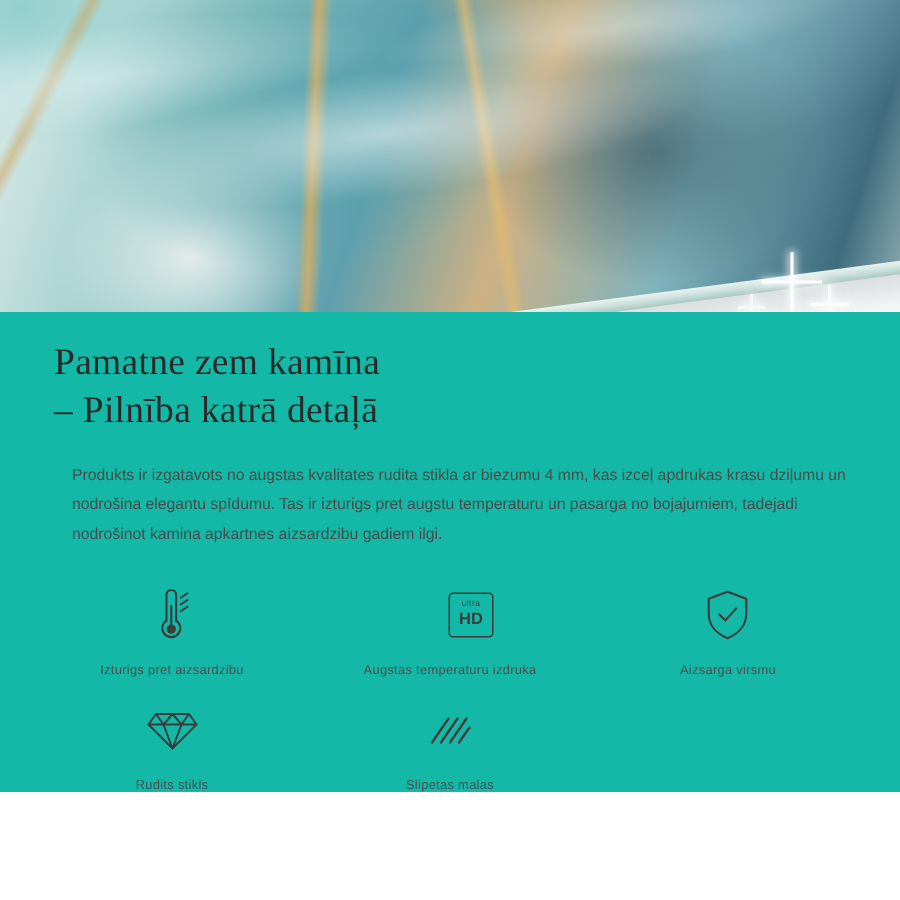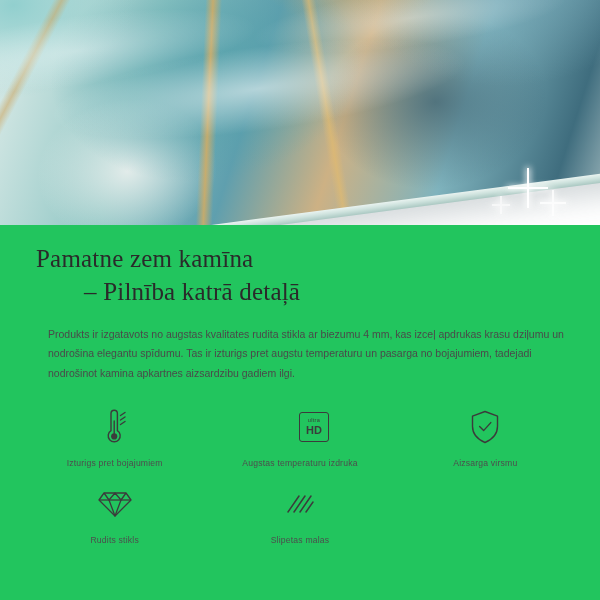--- a/index.html
+++ b/index.html
@@ -4,22 +4,22 @@
 <style>
   * { box-sizing: border-box; margin: 0; padding: 0; }
   html, body {
     width: 600px; height: 600px;
     background: #ffffff;
     font-family: "Liberation Sans", sans-serif;
     overflow: hidden;
   }
   .page {
     position: relative;
-    width: 600px; height: 600px;
-    background: #22c55e;
+    width: 600px; height: 528px;
+    background: #14b8a6;
     display: flex;
     flex-direction: column;
   }
 
   
   .hero {
     position: relative;
     width: 600px;
     height: 225px;
     overflow: hidden;
@@ -98,21 +98,21 @@
     padding: 18px 36px 0 36px;
   }
   .headline {
     font-family: "Liberation Serif", serif;
     font-size: 25px;
     line-height: 1.30;
     color: #2a2a2a;
     font-weight: 400;
     letter-spacing: .2px;
   }
-  .headline .line2 { display: block; margin-left: 48px; }
+  .headline .line2 { display: block; }
   .body-text {
     margin-top: 17px;
     font-size: 10.5px;
     line-height: 1.85;
     color: #4a4a4a;
     max-width: 540px;
     margin-left: 12px;
   }
 
   
@@ -184,21 +184,21 @@
       <div class="feature-icon">
         <svg width="34" height="38" viewBox="0 0 34 38" fill="none" stroke="#3b3b3b" stroke-width="1.4" stroke-linecap="round">
           <path d="M13 5.5a3.2 3.2 0 0 1 6.4 0v17.2a6 6 0 1 1-6.4 0z"></path>
           <circle cx="16.2" cy="28.4" r="3.1" fill="#3b3b3b" stroke="none"></circle>
           <line x1="16.2" y1="13" x2="16.2" y2="26"></line>
           <line x1="22.5" y1="7.5" x2="27" y2="4.5"></line>
           <line x1="22.5" y1="12" x2="27" y2="9"></line>
           <line x1="22.5" y1="16.5" x2="27" y2="13.5"></line>
         </svg>
       </div>
-      <div class="feature-label">Izturigs pret bojajumiem</div>
+      <div class="feature-label">Izturigs pret aizsardzibu</div>
     </div>
 
     <div class="feature">
       <div class="feature-icon">
         <div class="ultrahd">
           <span class="u1">ultra</span>
           <span class="u2">HD</span>
         </div>
       </div>
       <div class="feature-label">Augstas temperaturu izdruka</div>

